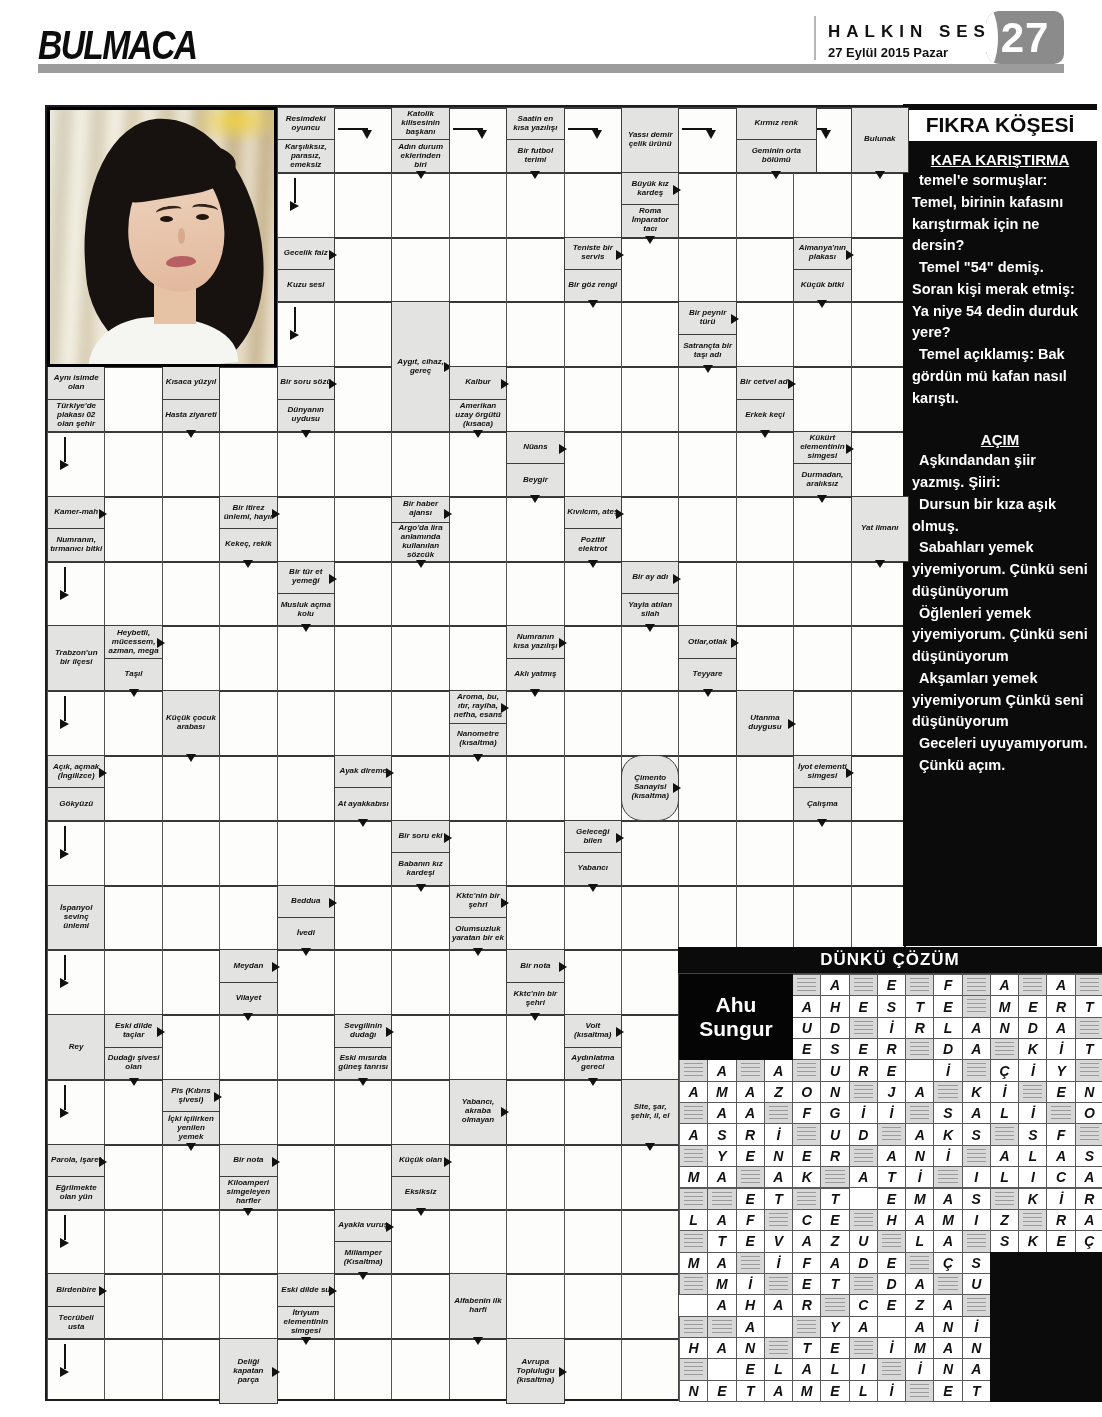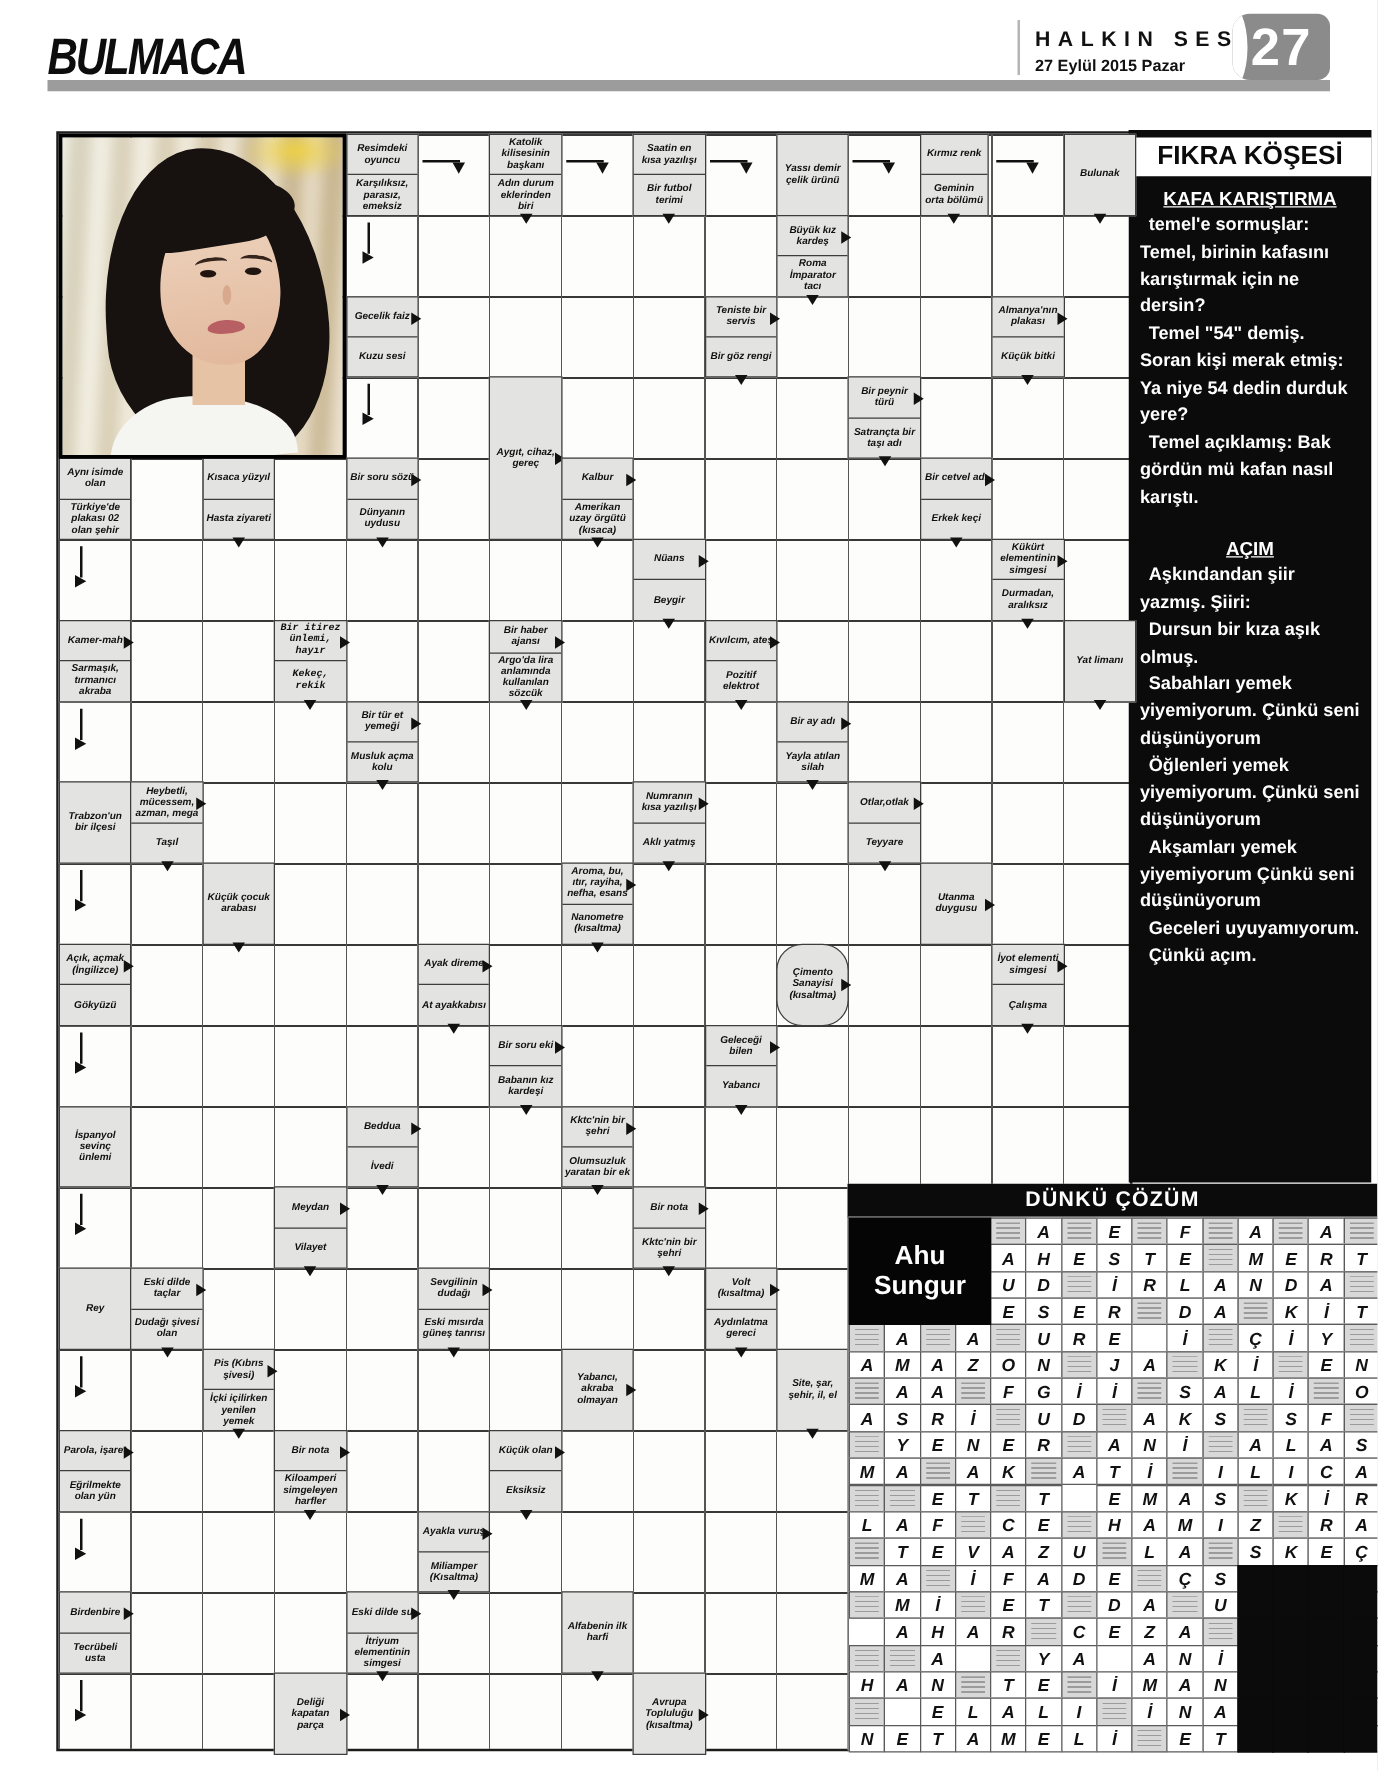--- a/index.html
+++ b/index.html
@@ -134,21 +134,21 @@
         <span class="ar-d"></span>
       </div>
       <div class="clue" style="left: 459.2px; top: 0px; width: 58.4px; height: 65.8px;">
         <div class="half">Saatin en kısa yazılışı</div>
         <div class="half">Bir futbol terimi</div>
         <span class="ar-d"></span>
       </div>
       <div class="clue" style="left: 574px; top: 0px; width: 58.4px; height: 65.8px;">
         <div class="half">Yassı demir çelik ürünü</div>
       </div>
-      <div class="clue" style="left: 688.8px; top: 0px; width: 55px; height: 65.8px;">
+      <div class="clue" style="left: 688.8px; top: 0px; width: 81px; height: 65.8px;">
         <div class="half">Kırmız renk</div>
         <div class="half">Geminin orta bölümü</div>
         <span class="ar-d"></span>
       </div>
       <div class="clue" style="left: 803.6px; top: 0px; width: 58.4px; height: 65.8px;">
         <div class="half">Bulunak</div>
         <span class="ar-d"></span>
       </div>
       <div class="clue" style="left: 574px; top: 64.8px; width: 58.4px; height: 65.8px;">
         <div class="half">Büyük kız kardeş</div>
@@ -217,24 +217,24 @@
         <span class="ar-d"></span>
       </div>
       <div class="clue" style="left: 746.2px; top: 324px; width: 58.4px; height: 65.8px;">
         <div class="half">Kükürt elementinin simgesi</div>
         <div class="half">Durmadan, aralıksız</div>
         <span class="ar-r" style="top: 12px;"></span>
         <span class="ar-d"></span>
       </div>
       <div class="clue" style="left: 0px; top: 388.8px; width: 58.4px; height: 65.8px;">
         <div class="half">Kamer-mah</div>
-        <div class="half">Sarmaşık, tırmanıcı akraba</div>
-        <span class="ar-r" style="top: 12px;"></span>
-      </div>
-      <div class="clue" style="left: 172.2px; top: 388.8px; width: 58.4px; height: 65.8px; font-family: Liberation Mono, monospace;">
+        <div class="half">Numranın, tırmanıcı bitki</div>
+        <span class="ar-r" style="top: 12px;"></span>
+      </div>
+      <div class="clue" style="left: 172.2px; top: 388.8px; width: 58.4px; height: 65.8px;">
         <div class="half">Bir itirez ünlemi, hayır</div>
         <div class="half">Kekeç, rekik</div>
         <span class="ar-r" style="top: 12px;"></span>
         <span class="ar-d"></span>
       </div>
       <div class="clue" style="left: 344.4px; top: 388.8px; width: 58.4px; height: 65.8px;">
         <div class="half">Bir haber ajansı</div>
         <div class="half">Argo'da lira anlamında kullanılan sözcük</div>
         <span class="ar-r" style="top: 12px;"></span>
         <span class="ar-d"></span>

